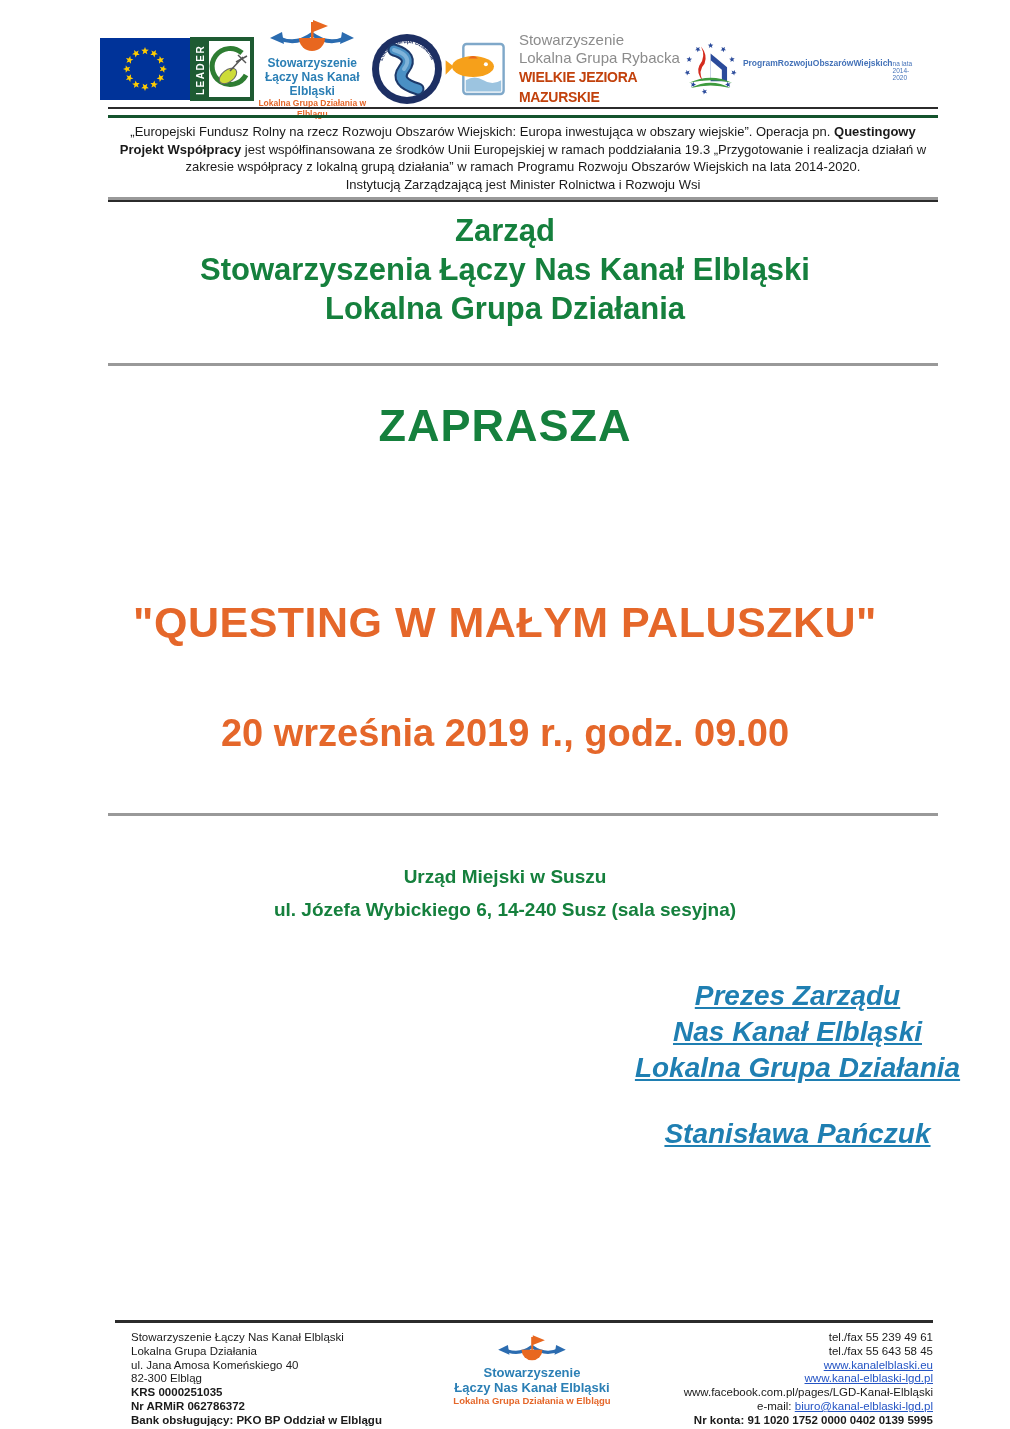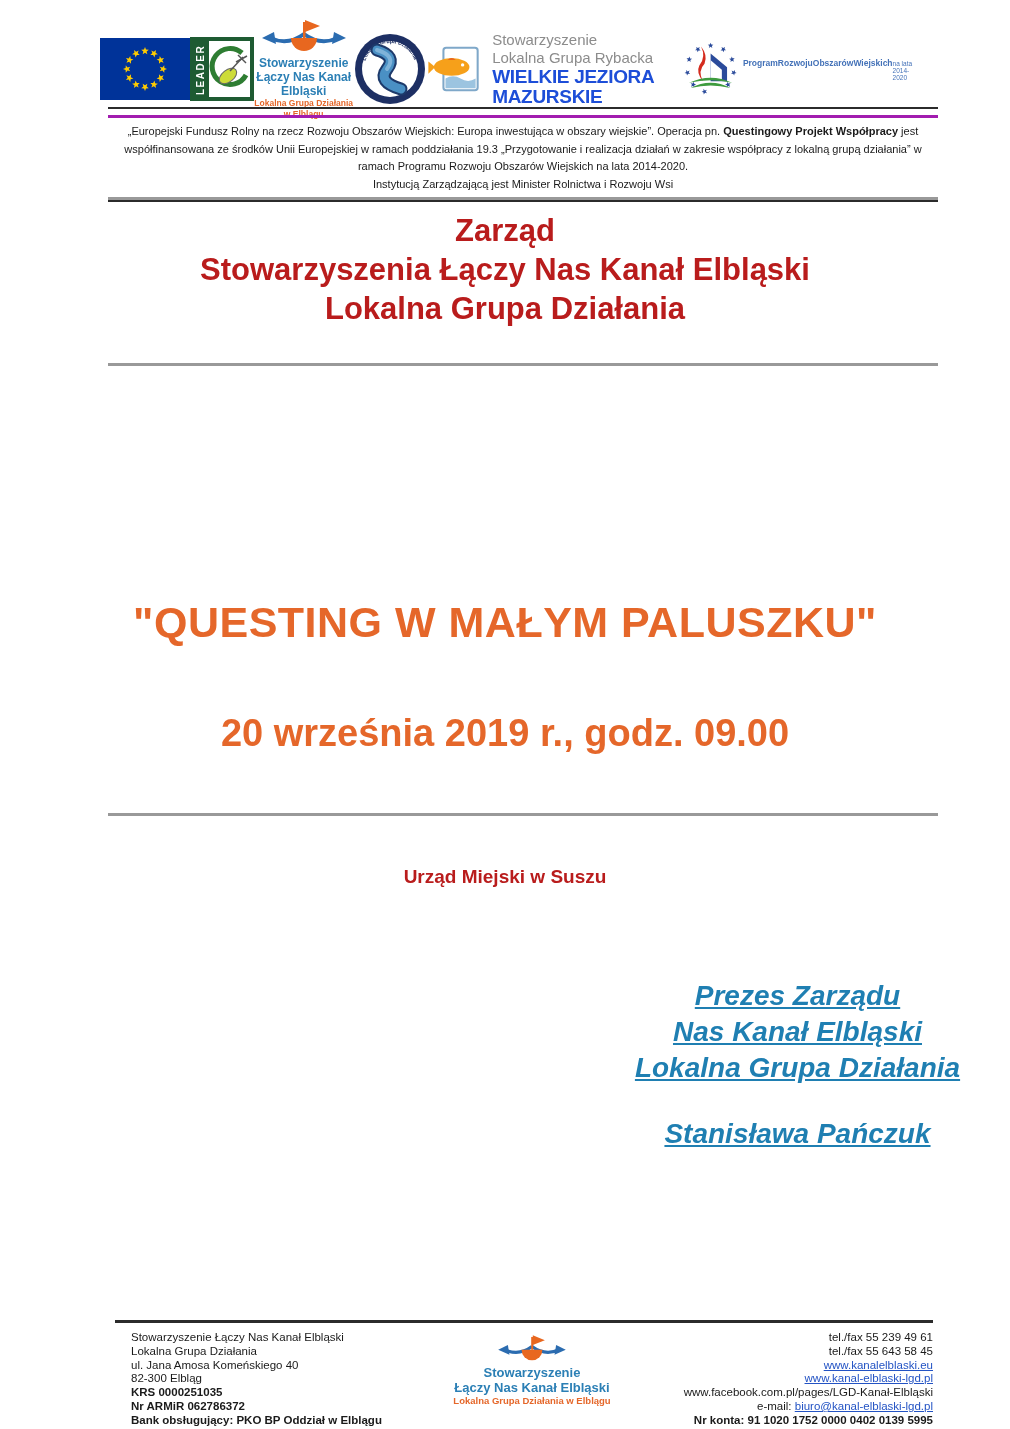--- a/index.html
+++ b/index.html
@@ -8,37 +8,37 @@
 
   
   .logos{position:absolute;top:24px;left:100px;right:92px;height:90px;
          display:flex;justify-content:space-between;align-items:center;}
   .logo{display:flex;flex-direction:column;align-items:center;}
   .logo-text-blue{color:#2B7FB5;font-weight:bold;font-size:12px;line-height:14px;text-align:center;}
   .logo-text-orange{color:#E5672A;font-weight:bold;font-size:8.5px;line-height:11px;text-align:center;}
   .lgr{display:flex;align-items:center;gap:10px;}
   .lgr-text{display:flex;flex-direction:column;justify-content:center;}
   .lgr-l1,.lgr-l2{color:#8C8C8C;font-size:15px;line-height:18px;}
-  .lgr-l3{color:#1d4ed8;font-weight:bold;font-size:19px;line-height:20px;letter-spacing:-0.3px;}
+  .lgr-l3{color:#c2410c;font-weight:bold;font-size:14px;line-height:20px;letter-spacing:-0.3px;}
   .prow{display:flex;align-items:center;gap:4px;}
   .prow-text{display:flex;flex-direction:row;}
   .prow-line{color:#4472B8;font-size:8.5px;font-weight:bold;line-height:10px;}
   .prow-years{color:#4472B8;font-size:6.5px;margin-top:2px;}
 
   
   .disc-wrap{position:absolute;top:107px;left:108px;width:830px;}
   .rule-dark{border-top:2px solid #2b2b2b;}
-  .disc-box{border-top:3px solid #a21caf;border-bottom:3px solid #999;margin-top:6px;
-            padding:5px 4px 4px;text-align:center;font-size:11px;line-height:17.5px;}
+  .disc-box{border-top:3px solid #14532d;border-bottom:3px solid #999;margin-top:6px;
+            padding:5px 4px 4px;text-align:center;font-size:13px;line-height:17.5px;}
   .disc-box p{margin:0;}
   .b{font-weight:bold;}
 
   
   .center-text{position:absolute;left:0;right:0;text-align:center;}
-  .blue{color:#b91c1c;}
+  .blue{color:#15803d;}
   .orange{color:#E5672A;}
   .heading{top:211px;font-size:31px;font-weight:bold;line-height:39px;}
   .divider{position:absolute;left:108px;width:830px;border-top:3px solid #999;}
   .div1{top:363px;} .div2{top:813px;}
   .zaprasza{top:400px;font-size:45px;font-weight:bold;letter-spacing:1px;}
   .subtitle{top:500px;font-size:38px;font-weight:bold;}
   .title{top:598px;font-size:43px;font-weight:bold;letter-spacing:0.5px;}
   .datetime{top:712px;font-size:38px;font-weight:bold;}
   .location{top:860px;font-size:19px;font-weight:bold;line-height:33px;}
 
@@ -187,27 +187,29 @@
   </div>
 
   <div class="center-text heading blue">
     <div>Zarząd</div>
     <div>Stowarzyszenia Łączy Nas Kanał Elbląski</div>
     <div>Lokalna Grupa Działania</div>
   </div>
 
   <div class="divider div1"></div>
 
+  <div class="center-text zaprasza blue">ZAPRASZA</div>
   <div class="center-text title orange">"QUESTING W MAŁYM PALUSZKU"</div>
   <div class="center-text datetime orange">20 września 2019 r., godz. 09.00</div>
 
   <div class="divider div2"></div>
 
   <div class="center-text location blue">
     <div>Urząd Miejski w Suszu</div>
+    <div>ul. Józefa Wybickiego 6, 14-240 Susz (sala sesyjna)</div>
   </div>
 
   <div class="signature">
     <div>Prezes Zarządu</div>
     <div>Nas Kanał Elbląski</div>
     <div>Lokalna Grupa Działania</div>
     <div class="name">Stanisława Pańczuk</div>
   </div>
 
   <div class="footer">

